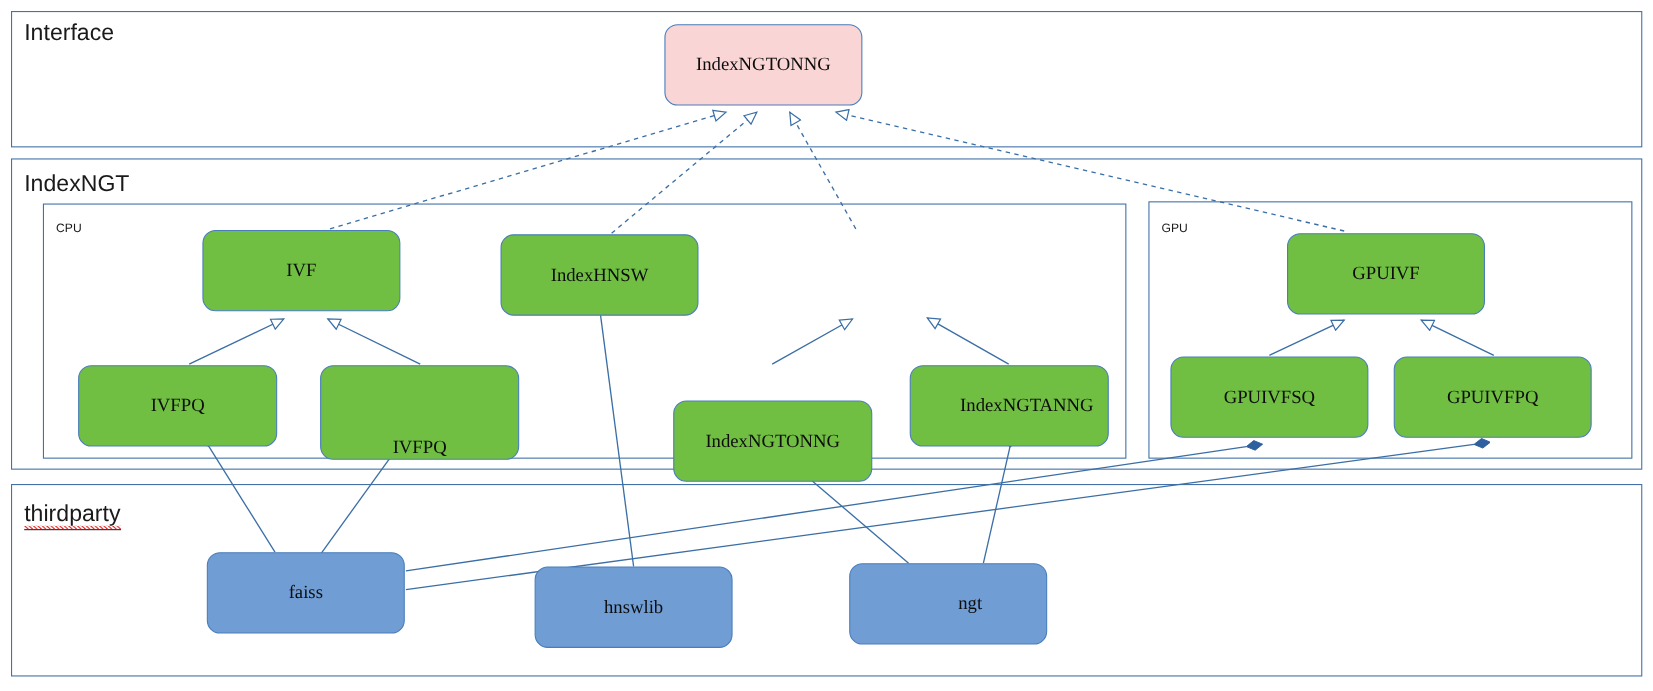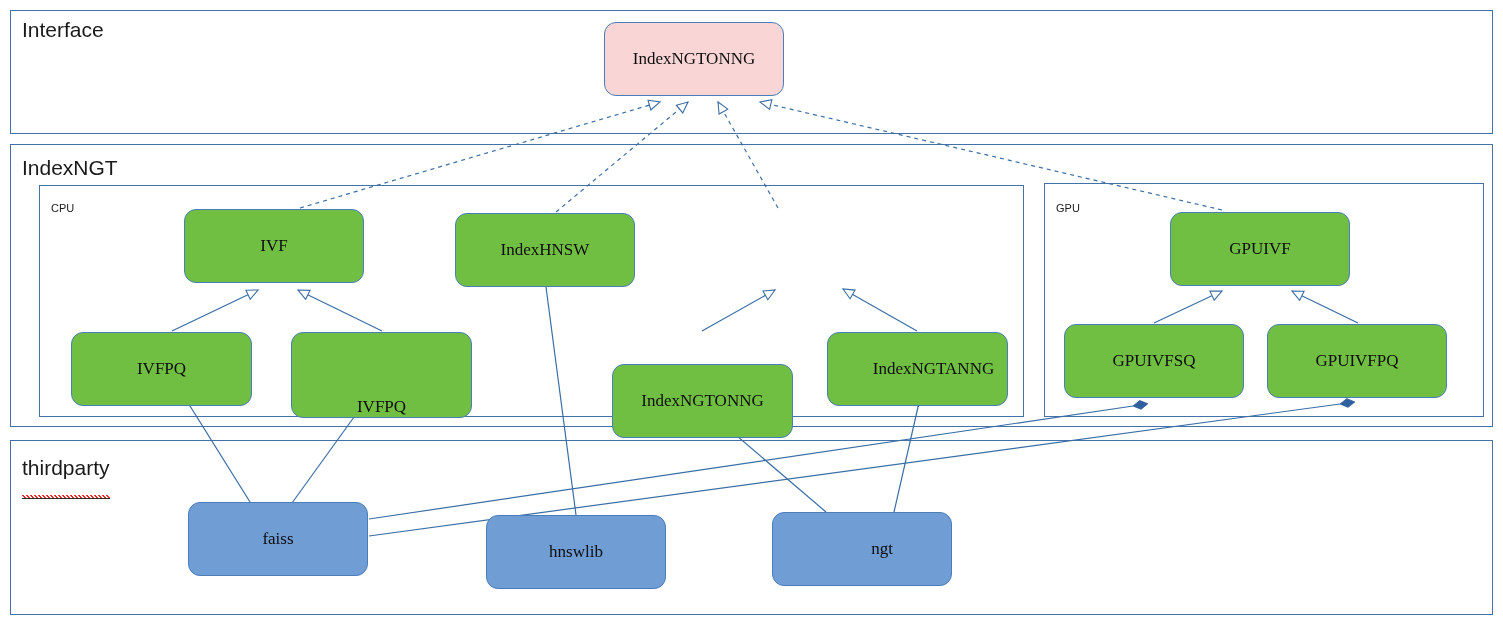--- a/index.html
+++ b/index.html
@@ -5,21 +5,21 @@
   html,body{margin:0;padding:0;background:#ffffff;}
   body{font-family:"Liberation Sans",sans-serif;}
   #stage{position:relative;width:1503px;height:628px;background:#ffffff;overflow:hidden;}
   svg.edges{position:absolute;left:0;top:0;width:1503px;height:628px;pointer-events:none;}
 
   .pkg{position:absolute;border:1px solid #4472a8;background:transparent;box-sizing:border-box;}
   .pkg-label{position:absolute;font-family:"Liberation Sans",sans-serif;font-size:21px;color:#1a1a1a;white-space:nowrap;}
   .pkg-label.sub{font-size:11px;}
   .spell{text-decoration:none;background-repeat:repeat-x;background-position:0 100%;
          background-image:linear-gradient(45deg,transparent 40%,#e03030 40%,#e03030 60%,transparent 60%);
-         background-size:4px 3px;padding-bottom:19px;border-bottom:1px solid #2b2b2b;}
+         background-size:4px 3px;padding-bottom:2px;border-bottom:1px solid #2b2b2b;}
 
   .node{position:absolute;box-sizing:border-box;border-radius:12px;border:1px solid #4a7ebb;
         display:flex;align-items:center;justify-content:center;
         font-family:"Liberation Serif",serif;font-size:17px;color:#0d0d0d;text-align:center;
         line-height:1.1;z-index:3;}
   .node.green{background:#70bf42;}
   .node.blue{background:#6f9dd4;}
   .node.pink{background:#fad5d5;border-color:#4a7ebb;}
 </style>
 </head>

